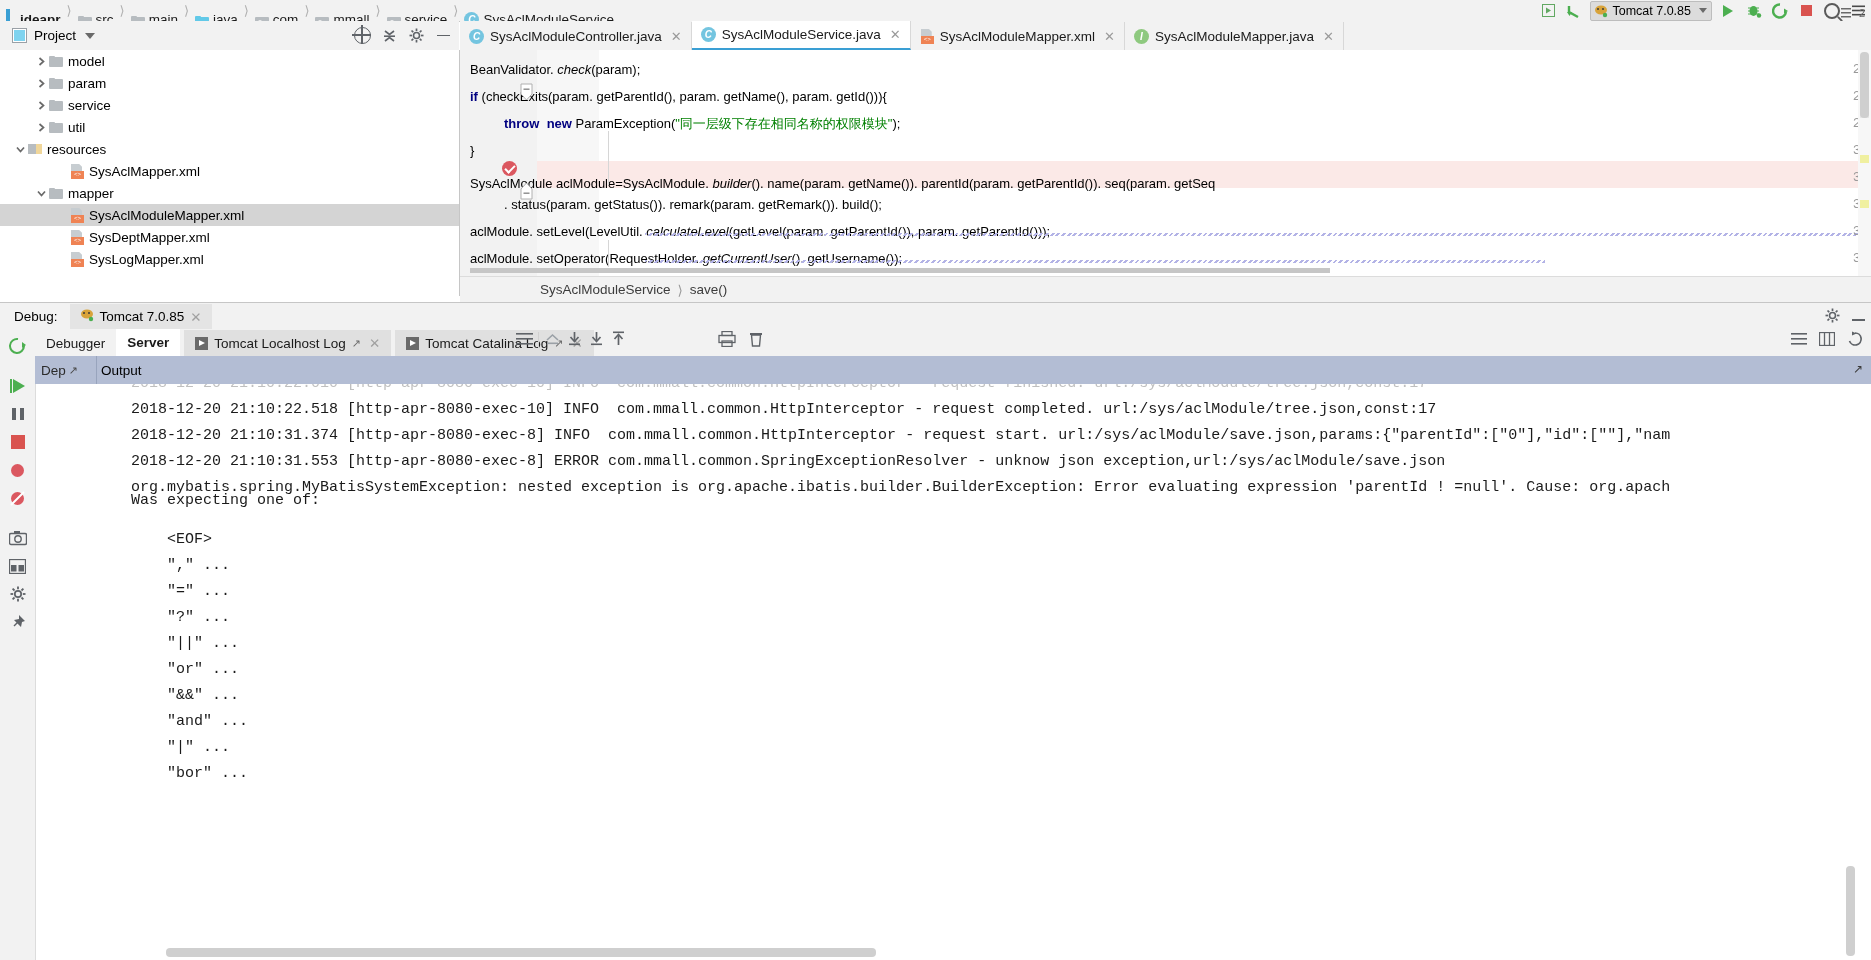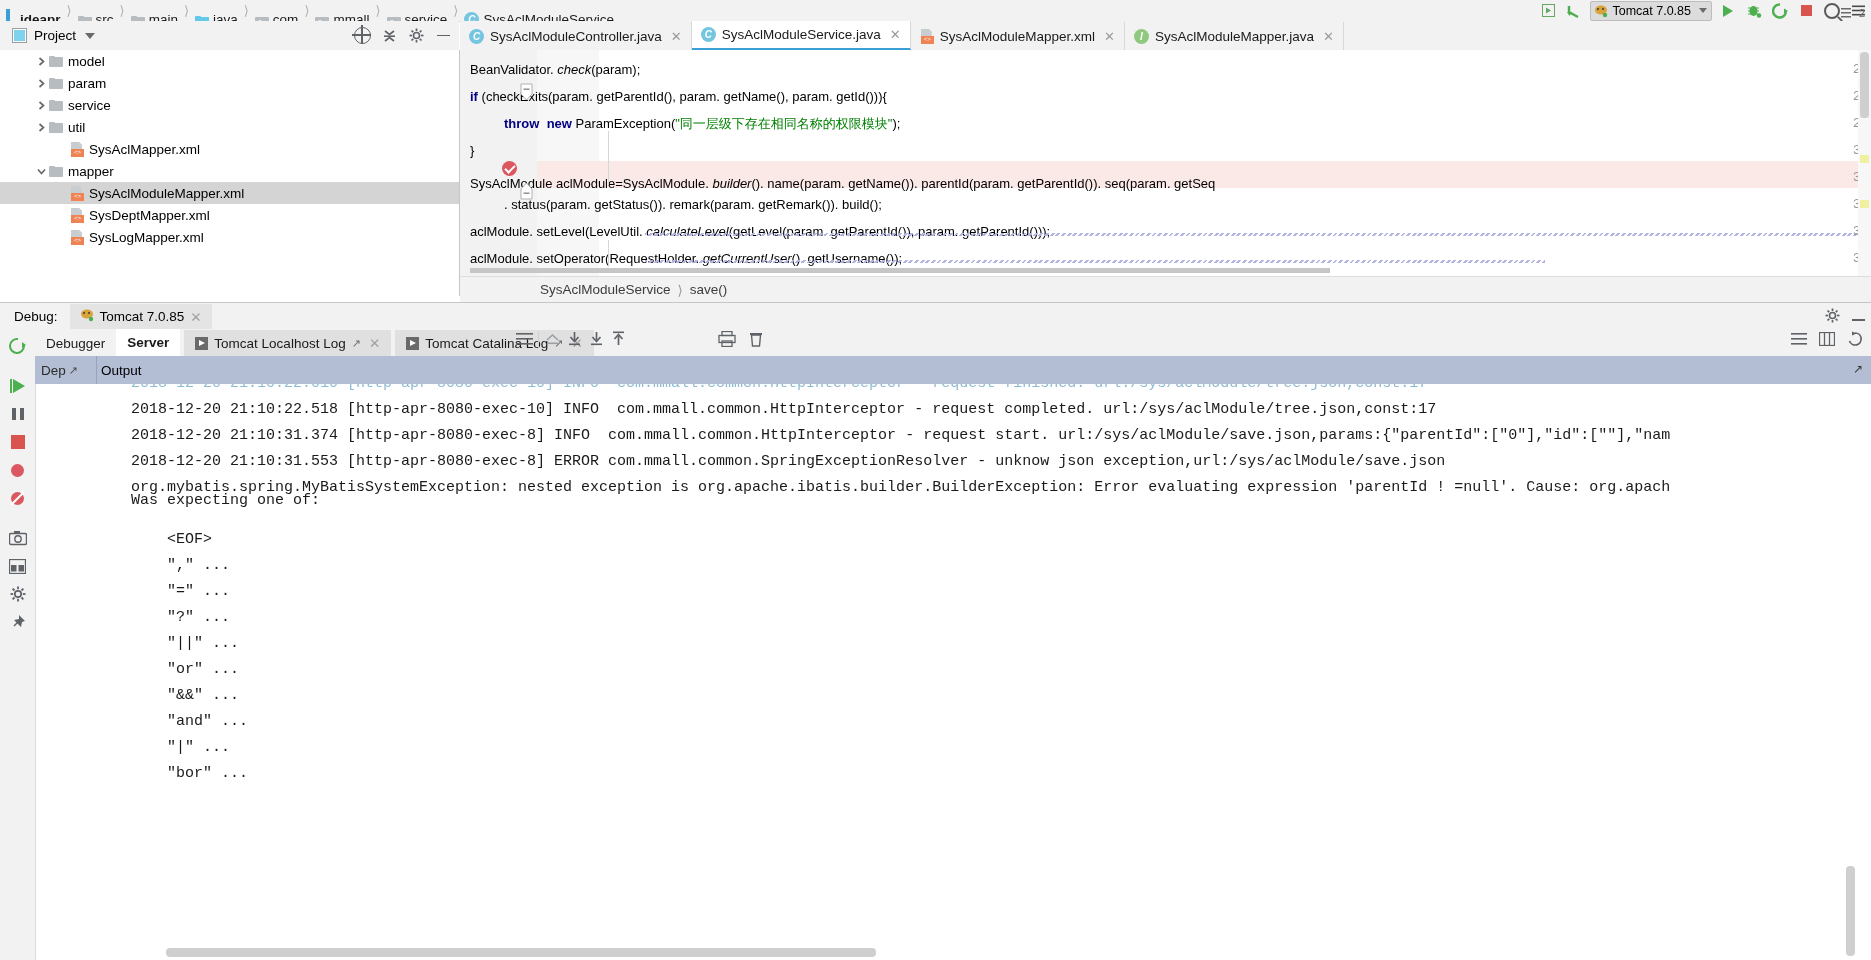--- a/index.html
+++ b/index.html
@@ -163,21 +163,21 @@
   }
   .subtab-dep{width:55px;height:28px;display:flex;align-items:center;padding-left:6px;gap:3px;font-size:13.5px;color:#2b2b2b;}
   .subtab-out{height:28px;display:flex;align-items:center;padding:0 4px;font-size:13.5px;border-left:1px solid #98a4bd;}
   .subtab-right{position:absolute;right:8px;top:6px;color:#3c3c3c;font-size:12px;}
 
   .console{
     position:absolute;left:35px;top:384px;width:1821px;height:576px;background:#ffffff;overflow:hidden;
     border-left:1px solid #dcdcdc;
   }
   .cline2{position:absolute;left:0;white-space:pre;font-family:"Liberation Mono",monospace;font-size:15px;color:#1a1a1a;height:26px;line-height:26px;}
-  .cline2.clip{color:#0369a1;opacity:.45;}
+  .cline2.clip{color:#737373;opacity:.45;}
   .console-scroll-x{position:absolute;left:130px;bottom:2px;width:1690px;height:10px;}
   .console-scroll-x i{position:absolute;left:0;top:0;width:710px;height:9px;background:#cfcfcf;border-radius:4px;}
   .console-scroll-v{position:absolute;right:2px;top:2px;width:9px;height:570px;}
   .console-scroll-v i{position:absolute;right:0;bottom:0;width:9px;height:90px;background:#cfcfcf;border-radius:4px;}
 
   .rightstrip{position:absolute;right:0;top:50px;width:13px;height:226px;background:#f7f7f7;}
   .rs-mark{position:absolute;right:2px;width:9px;height:8px;}
 </style>
 </head>
 <body>
@@ -355,20 +355,30 @@
       </div>
       <div class="trow">
         <span style="display:inline-block;width:33px"></span>
         <span class="arrow">
           <svg width="9" height="9" viewBox="0 0 9 9">
             <polyline points="2.5,1 6.5,4.5 2.5,8" fill="none" stroke="#6a6a6a" stroke-width="1.7"></polyline>
           </svg>
         </span>
         <span class="folder-ic"></span>
         <span class="tlbl">util</span>
+      </div>
+      <div class="trow">
+        <span style="display:inline-block;width:12px"></span>
+        <span class="arrow">
+          <svg width="9" height="9" viewBox="0 0 9 9">
+            <polyline points="1,2.5 4.5,6.5 8,2.5" fill="none" stroke="#6a6a6a" stroke-width="1.7"></polyline>
+          </svg>
+        </span>
+        <span class="res-ic"></span>
+        <span class="tlbl">resources</span>
       </div>
       <div class="trow">
         <span style="display:inline-block;width:54px"></span>
         <span class="arrow"></span>
         <span class="xml-ic">
           <span class="pg"></span>
           <span class="tag">&lt;&gt;</span>
         </span>
         <span class="tlbl">SysAclMapper.xml</span>
       </div>

